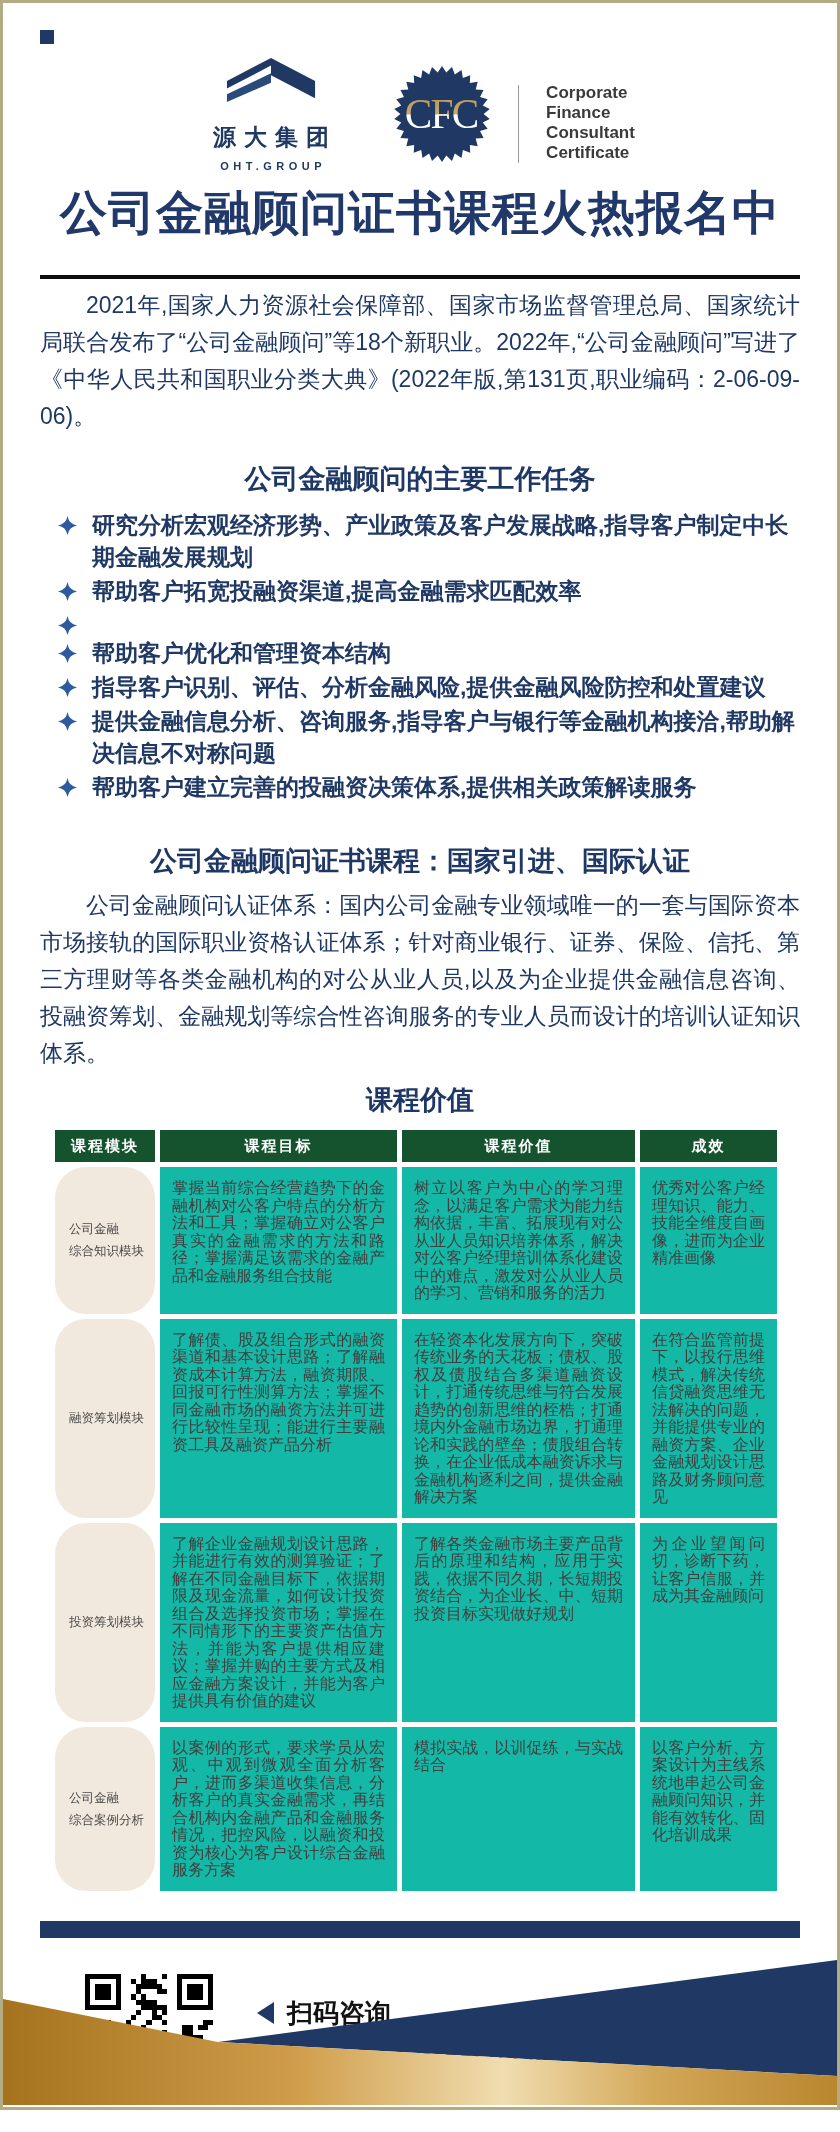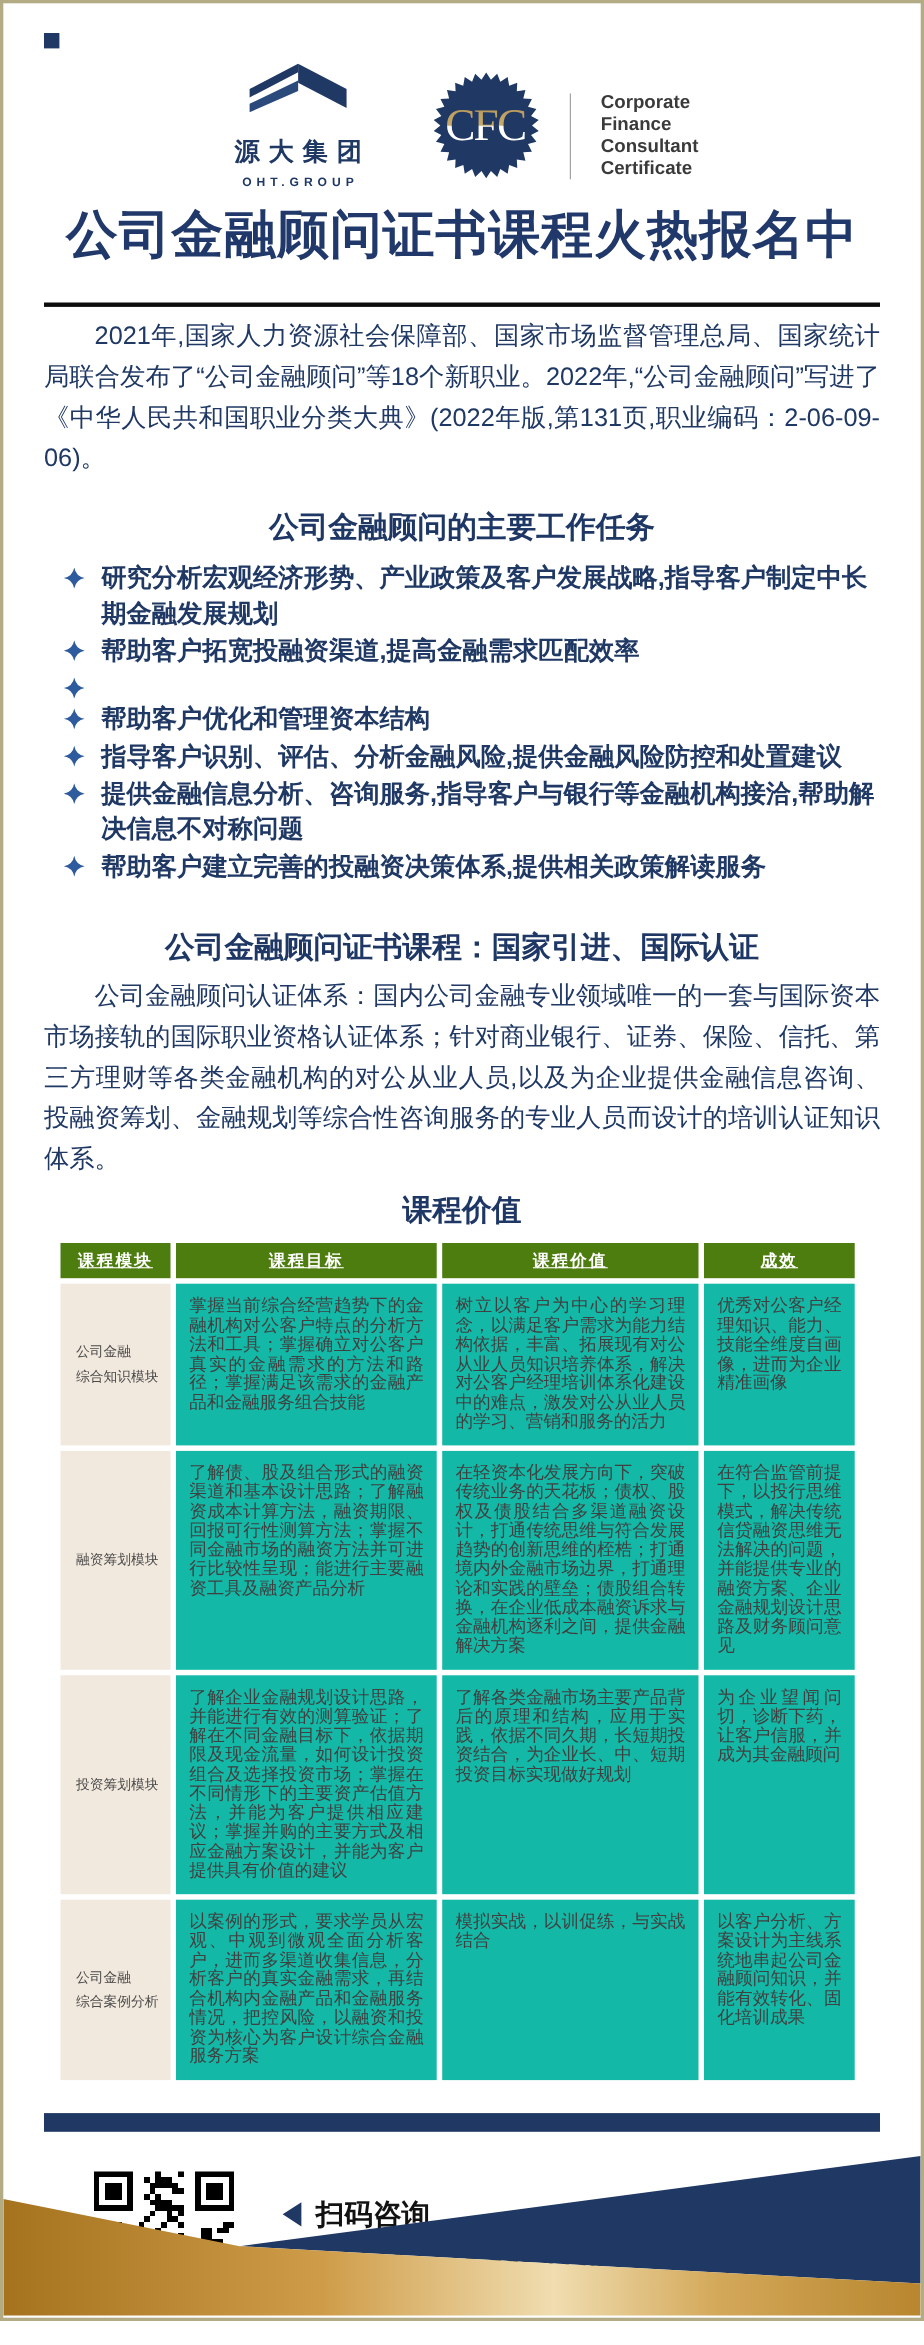--- a/index.html
+++ b/index.html
@@ -27,26 +27,26 @@
   .tasks{margin:12px 42px 0 58px;}
   .task{display:flex;font-size:23px;line-height:32px;font-weight:bold;color:#1f3864;margin-bottom:2px;}
   .task .d-ico{flex:0 0 auto;width:19px;height:19px;margin:7px 15px 0 0;}
   .task .d-ico path{fill:#2e5a9e;}
   #h-course{margin-top:40px;}
   #h-value{margin-top:10px;}
 
   
   .vtable{margin:12px 40px 0 55px;width:722px;display:grid;
           grid-template-columns:100px 237px 233px 137px;gap:5px;}
-  .th{background:#4d7c0f;color:#fff;font-size:15px;font-weight:bold;letter-spacing:2px;
-      display:flex;align-items:center;justify-content:center;height:32px;text-decoration:underline;}
+  .th{background:#14532d;color:#fff;font-size:15px;font-weight:bold;letter-spacing:2px;
+      display:flex;align-items:center;justify-content:center;height:32px;}
   .cell{background:#14b8a6;color:#404040;font-size:16px;line-height:17.5px;
         padding:12px 12px;text-align:justify;}
   .module{background:#f2e9de;color:#4a4a4a;font-size:12.5px;line-height:22px;
-          display:flex;align-items:center;padding:10px 6px 10px 14px;white-space:pre-line;text-align:left;}
+          display:flex;align-items:center;padding:10px 6px 10px 14px;white-space:pre-line;text-align:left;border-radius:31px;}
   .mh1{min-height:90px;} .mh2{min-height:144px;} .mh3{min-height:128px;} .mh4{min-height:104px;}
 
   .divider-bar{height:17px;background:#1f3864;margin:30px 40px 0;}
 
   .contact{display:flex;align-items:flex-start;margin:36px 0 0 85px;}
   .qr{width:128px;height:128px;}
   .contact-text{margin-left:44px;padding-top:22px;}
   .scan-row{display:flex;align-items:center;font-size:26px;font-weight:bold;color:#121212;}
   .scan-tri{width:0;height:0;border-top:11px solid transparent;border-bottom:11px solid transparent;
             border-right:17px solid #1f3864;margin-right:13px;}

